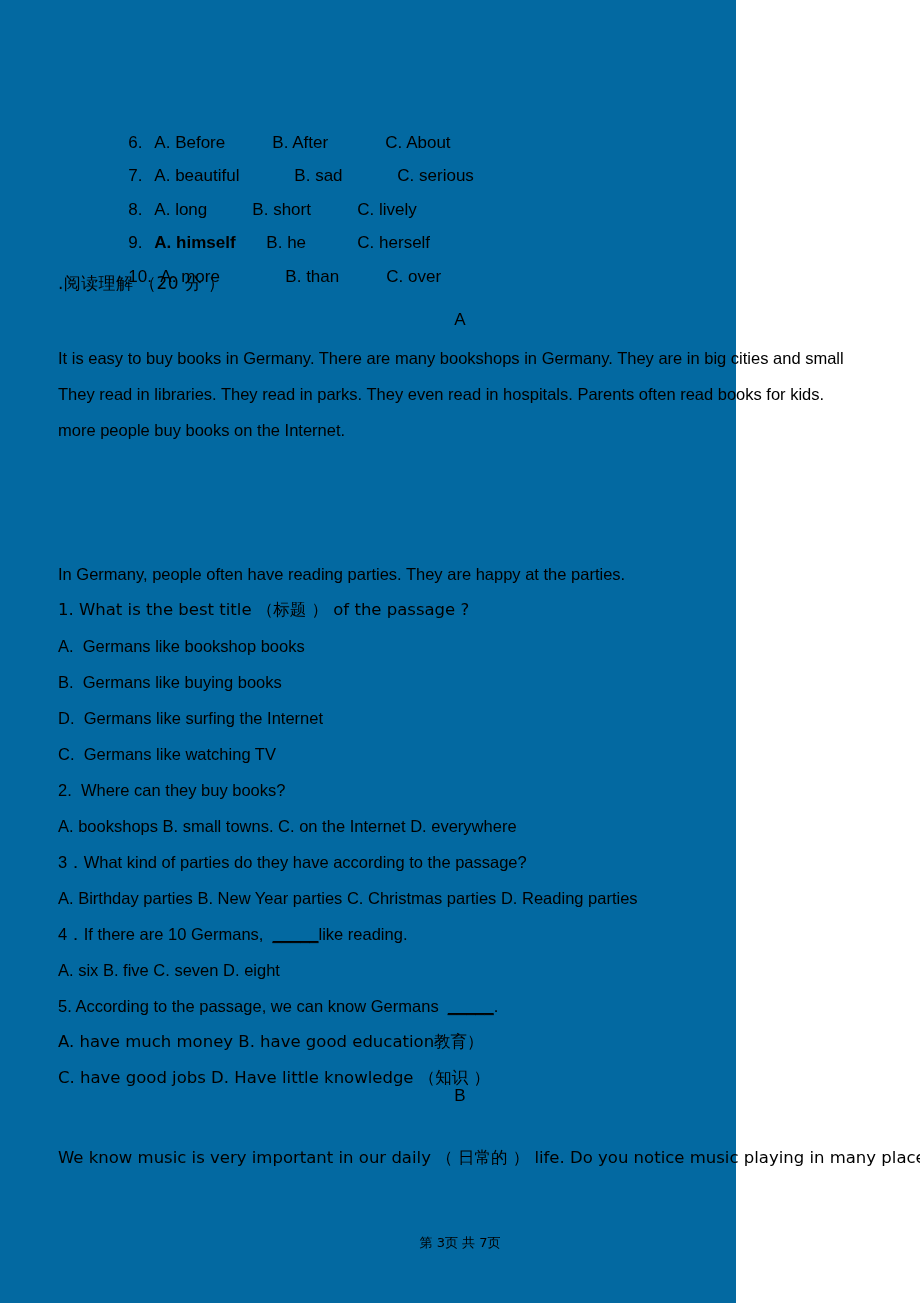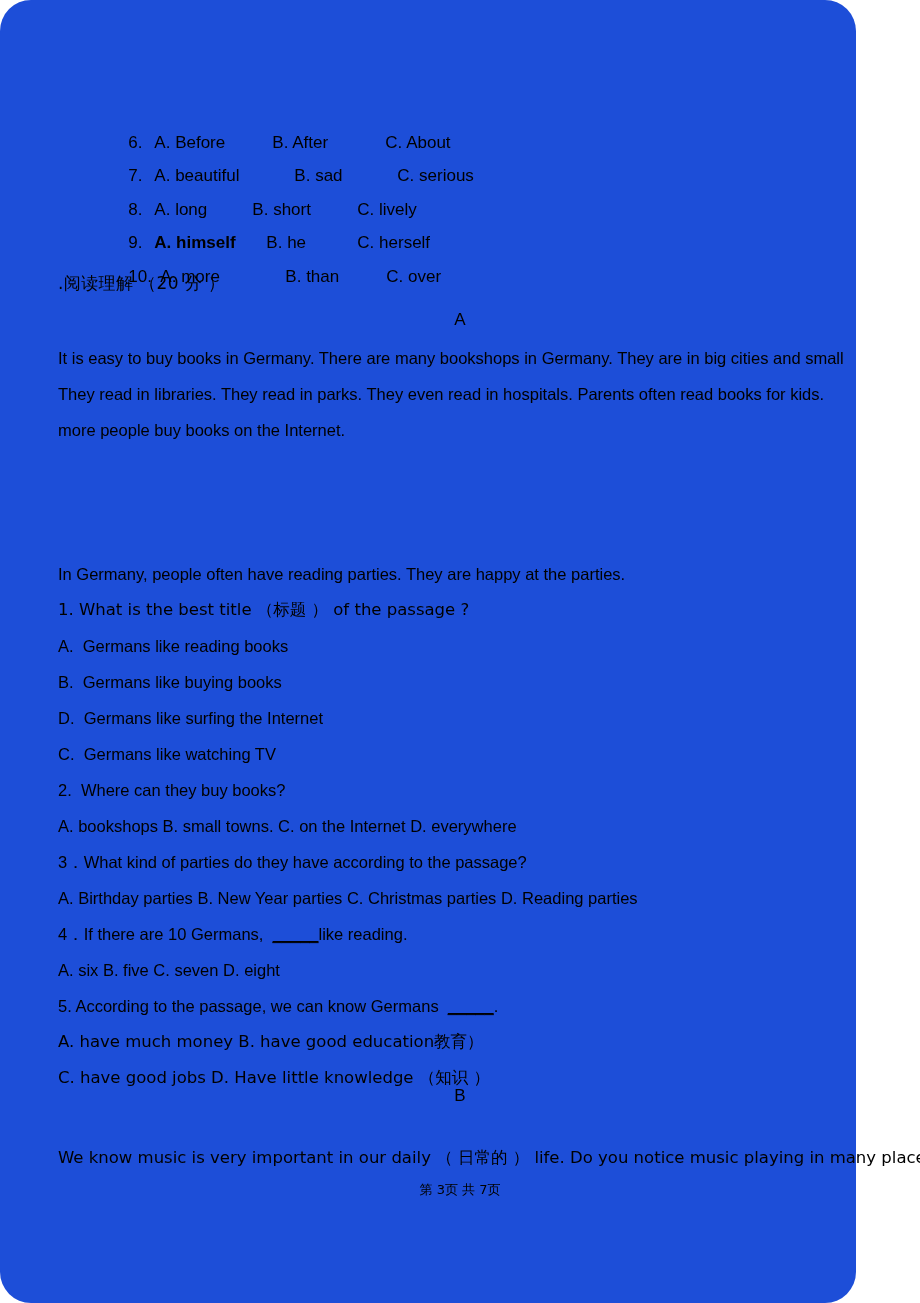--- a/index.html
+++ b/index.html
@@ -12,24 +12,23 @@
     width: 920px;
     height: 1303px;
     position: relative;
     font-family: "Liberation Sans", "DejaVu Sans", sans-serif;
     color: #000000;
     overflow: hidden;
   }
 
   .page {
     position: relative;
-    width: 856px;
+    width: 736px;
     height: 1303px;
-    background: #1d4ed8;
-    border-radius: 31px;
+    background: #0369a1;
   }
 
   
   .cloze-list {
     position: absolute;
     left: 0;
     top: 92px;
     width: 920px;
   }
   .cloze-row {
@@ -118,21 +117,21 @@
   }
 
   .cn {
     font-family: "DejaVu Sans", "Liberation Sans", sans-serif;
   }
 
   
   .footer {
     position: absolute;
     left: 0;
-    top: 1181px;
+    top: 1234px;
     width: 920px;
     text-align: center;
     font-size: 13px;
     white-space: pre;
   }
 </style>
 </head>
 <body>
 
 <div class="page">
@@ -161,21 +160,21 @@
 
   <div class="body-block" id="passage-a">
     <div class="body-line">It is easy to buy books in Germany. There are many bookshops in Germany. They are in big cities and small</div>
     <div class="body-line">They read in libraries. They read in parks. They even read in hospitals. Parents often read books for kids.</div>
     <div class="body-line">more people buy books on the Internet.</div>
   </div>
 
   <div class="body-block" id="questions-a">
     <div class="q-line">In Germany, people often have reading parties. They are happy at the parties.</div>
     <div class="q-line cn">1. What is the best title （标题 ） of the passage ?</div>
-    <div class="q-line opt-indent">A.  Germans like reading books</div>
+    <div class="q-line opt-indent">A.  Germans like bookshop books</div>
     <div class="q-line opt-indent">B.  Germans like buying books</div>
     <div class="q-line opt-indent">D.  Germans like surfing the Internet</div>
     <div class="q-line opt-indent">C.  Germans like watching TV</div>
     <div class="q-line">2.  Where can they buy books?</div>
     <div class="q-line opt-indent">A. bookshops B. small towns. C. on the Internet D. everywhere</div>
     <div class="q-line">3．What kind of parties do they have according to the passage?</div>
     <div class="q-line opt-indent">A. Birthday parties B. New Year parties C. Christmas parties D. Reading parties</div>
     <div class="q-line"><span>4．If there are 10 Germans,  </span><span class="blank">_____</span><span>like reading.</span></div>
     <div class="q-line opt-indent">A. six B. five C. seven D. eight</div>
     <div class="q-line"><span>5. According to the passage, we can know Germans  </span><span class="blank">_____</span><span>.</span></div>

